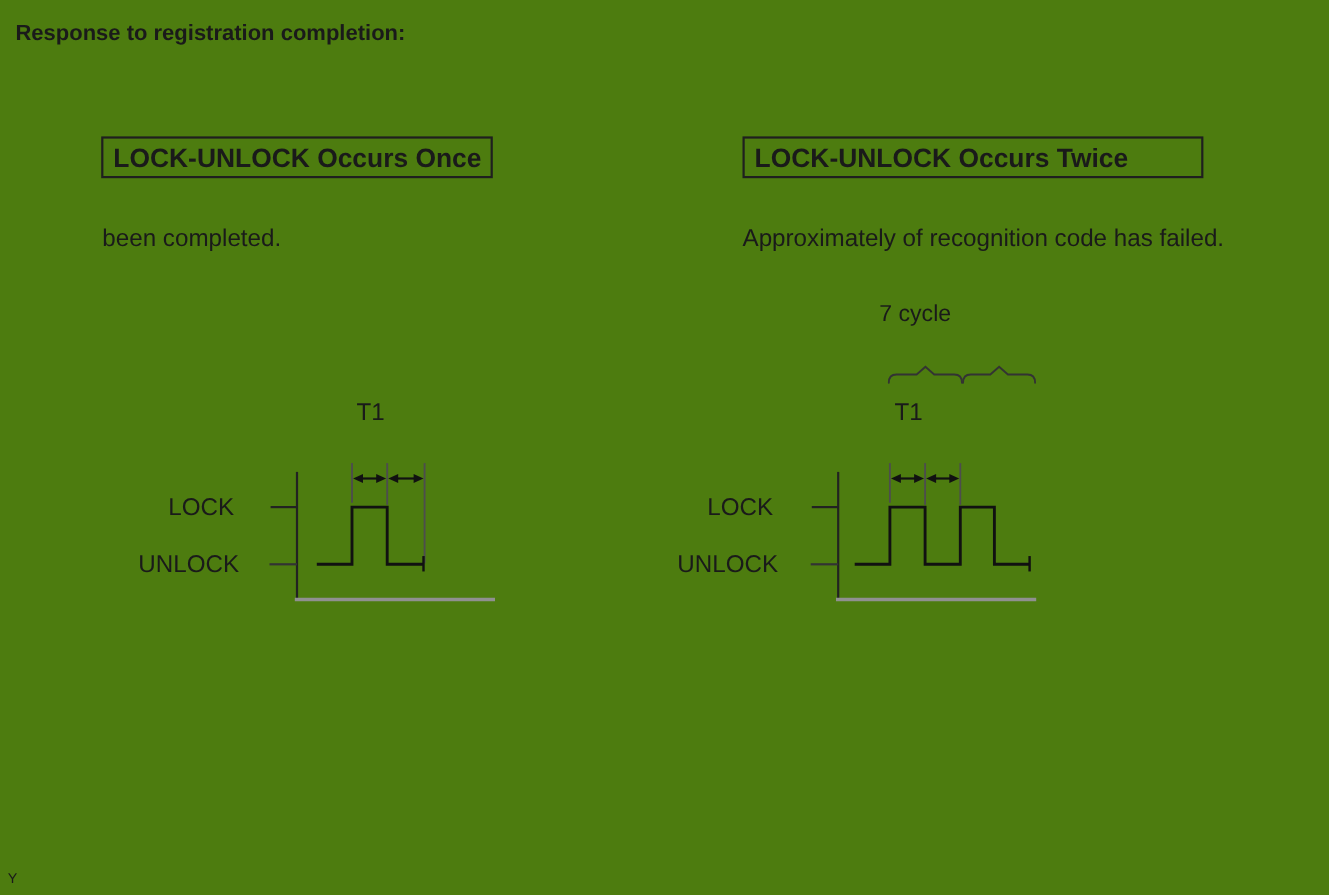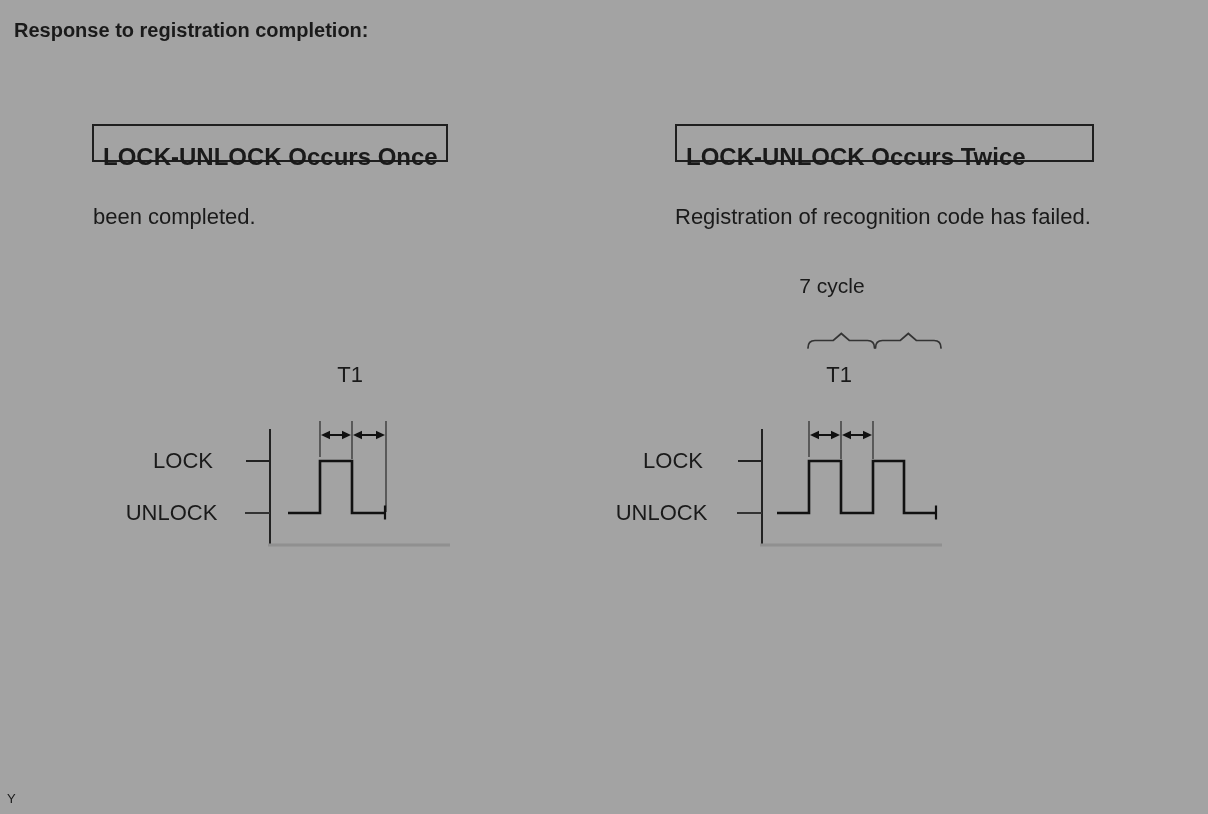--- a/index.html
+++ b/index.html
@@ -1,34 +1,34 @@
 <!DOCTYPE html>
 <html><head>
 <meta charset="utf-8">
 <style>
   html,body{margin:0;padding:0;background:#ffffff;}
   .page{
     position:relative;
     width:1208px;height:814px;
-    background:#a3a3a3;
+    background:#4d7c0f;
     font-family:"Liberation Sans", sans-serif;
     color:#1a1a1a;
     overflow:hidden;
   }
   .abs{position:absolute;}
   .heading{
     left:14px;top:19px;
     font-size:20px;font-weight:bold;
     letter-spacing:0px;
   }
   .panel-title{
     top:124px;height:38px;
     box-sizing:border-box;
     border:2px solid #1f1f1f;
-    padding:15px 9px 0 9px;
+    padding:3px 9px 0 9px;
     font-size:24px;font-weight:bold;
     line-height:31px;
     white-space:nowrap;
   }
   .panel-title.once{left:92px;width:356px;}
   .panel-title.twice{left:675px;width:419px;}
   .para{
     top:202px;
     font-size:22px;line-height:29px;
     white-space:nowrap;
@@ -36,21 +36,21 @@
   .para.once{left:93px;}
   .para.twice{left:675px;}
   .sig-label{
     font-size:22px;line-height:24px;
     text-align:center;
     white-space:nowrap;
   }
   .t1{
     top:362px;width:52px;
     font-size:22px;
-    text-align:right;
+    text-align:center;
   }
   .one-cycle{
     left:782px;top:274px;width:100px;
     font-size:21px;
     text-align:center;
   }
   .footnote{
     left:36px;top:742px;
     font-size:20px;font-weight:bold;
   }
@@ -67,21 +67,21 @@
 
   <div class="abs heading">Response to registration completion:</div>
 
   <div class="abs panel-title once">LOCK-UNLOCK Occurs Once</div>
   <div class="abs panel-title twice">LOCK-UNLOCK Occurs Twice</div>
 
   <div class="abs para once">
     <div>been completed.</div>
   </div>
   <div class="abs para twice">
-    <div>Registration of recognition code has failed.</div>
+    <div>Approximately of recognition code has failed.</div>
   </div>
 
   <div class="abs one-cycle">7 cycle</div>
 
   <div class="abs t1" style="left:311px;">T1</div>
   <div class="abs t1" style="left:800px;">T1</div>
 
   <div class="abs sig-label" style="left:133px;top:449px;width:100px;">LOCK</div>
   <div class="abs sig-label" style="left:110px;top:501px;width:123px;">UNLOCK</div>
 

